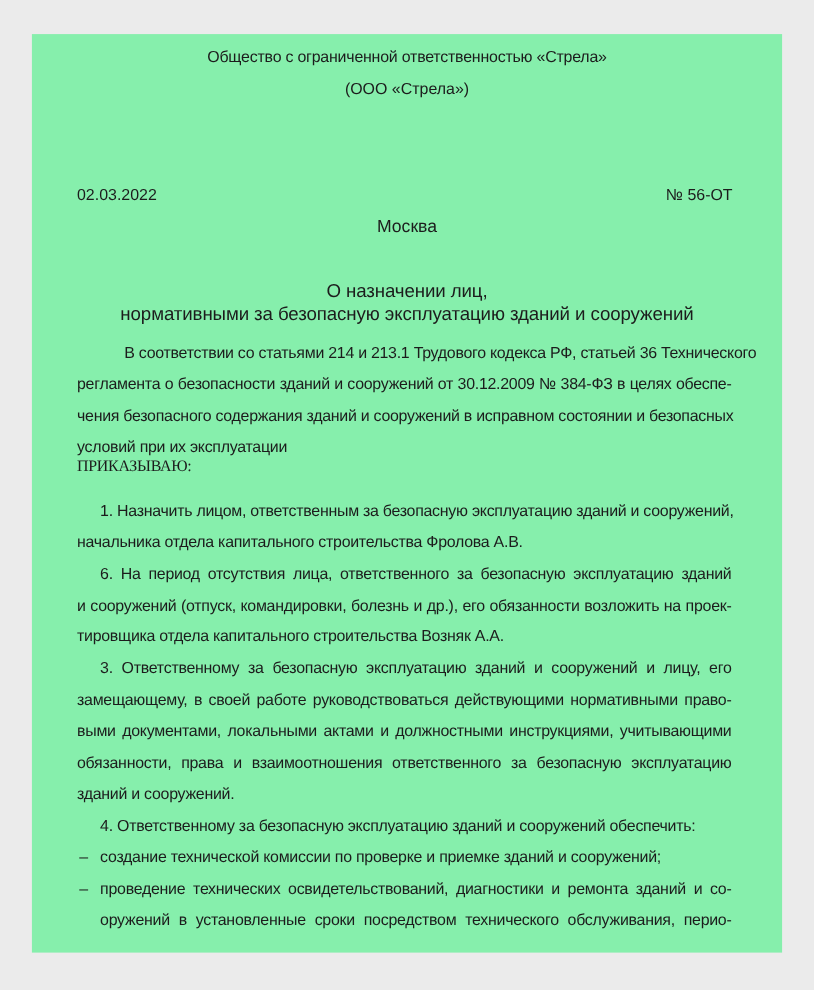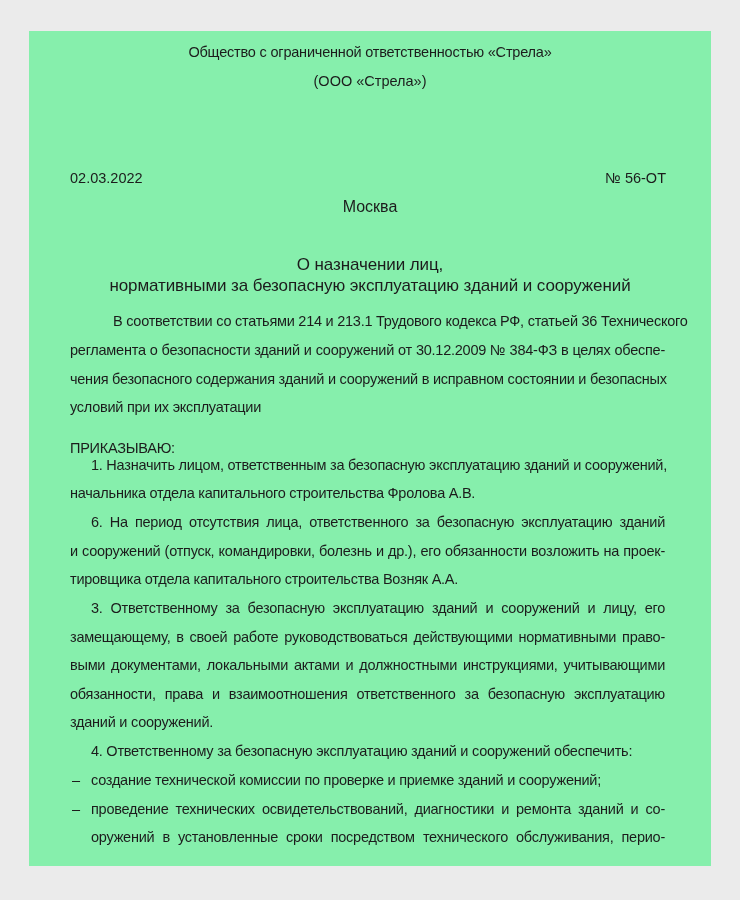--- a/index.html
+++ b/index.html
@@ -105,21 +105,21 @@
     <div>нормативными за безопасную эксплуатацию зданий и сооружений</div>
   </div>
 
   <div>
     <div class="line justify" style="left:62px; width:574px; top:281px;margin-left:22px;">В соответствии со статьями 214 и 213.1 Трудового кодекса РФ, статьей 36 Технического</div>
     <div class="line justify" style="left:41px; width:595px; top:310px;">регламента о безопасности зданий и сооружений от 30.12.2009 № 384-ФЗ в целях обеспе-</div>
     <div class="line justify" style="left:41px; width:595px; top:339px;">чения безопасного содержания зданий и сооружений в исправном состоянии и безопасных</div>
     <div class="line" style="left:41px; top:367px;">условий при их эксплуатации</div>
   </div>
 
-  <div class="line" style="left:41px; top:408px;">ПРИКАЗЫВАЮ:</div>
+  <div class="line" style="left:41px; top:384px;font-family:Liberation Serif, serif;">ПРИКАЗЫВАЮ:</div>
 
   <div>
     <div class="line justify" style="left:62px; width:574px; top:425px;">1. Назначить лицом, ответственным за безопасную эксплуатацию зданий и сооружений,</div>
     <div class="line" style="left:41px; top:453px;">начальника отдела капитального строительства Фролова А.В.</div>
   </div>
 
   <div>
     <div class="line justify" style="left:62px; width:574px; top:482px;">6. На период отсутствия лица, ответственного за безопасную эксплуатацию зданий</div>
     <div class="line justify" style="left:41px; width:595px; top:511px;">и сооружений (отпуск, командировки, болезнь и др.), его обязанности возложить на проек-</div>
     <div class="line" style="left:41px; top:539px;">тировщика отдела капитального строительства Возняк А.А.</div>

